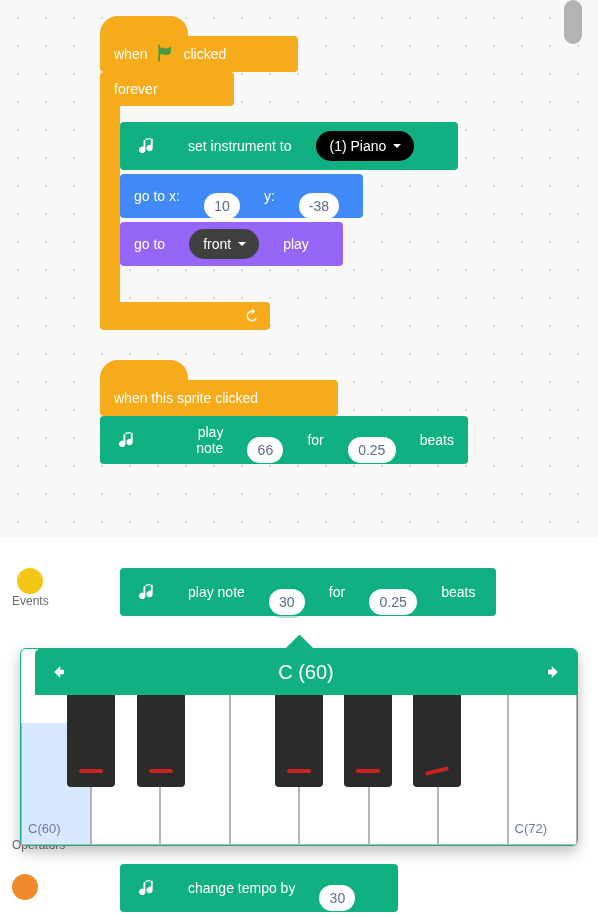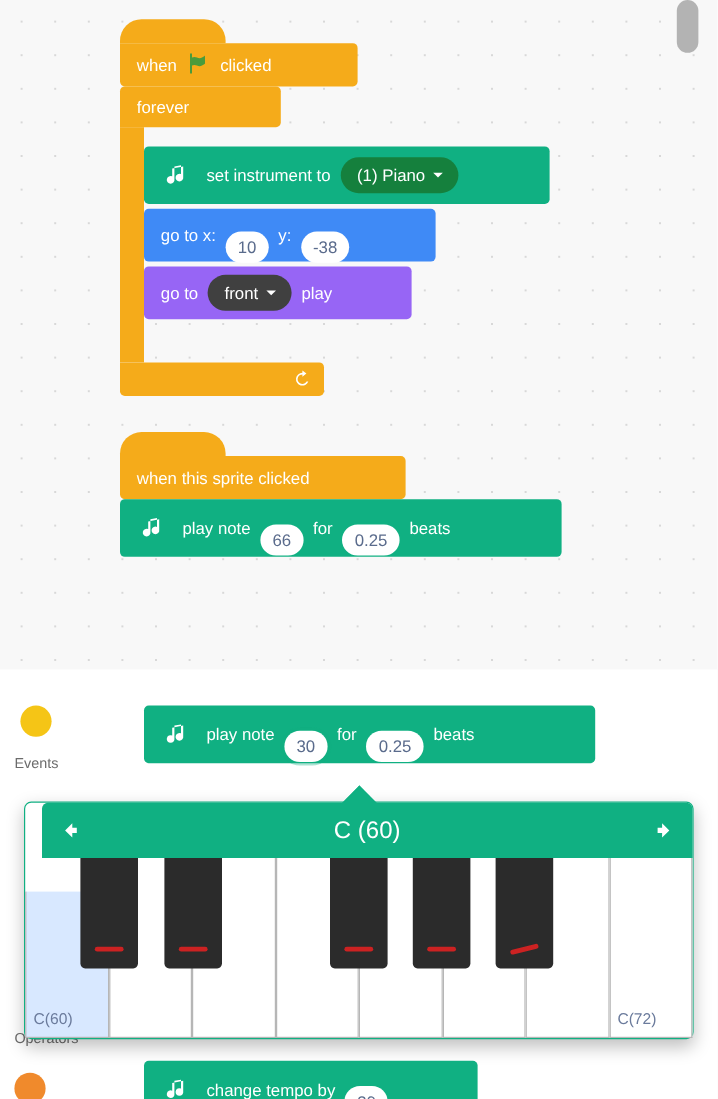--- a/index.html
+++ b/index.html
@@ -10,21 +10,21 @@
     background:#fff;
     width:598px;
   }
   .area{position:relative;}
   .top{
     height:530px;
     background:#f8f8f8;
     background-image:radial-gradient(#d8d8d8 1px,transparent 1px);
     background-size:28px 28px;
     background-position:4px 4px;
-    padding-top:28px;
+    padding-top:8px;
     text-align:right;
   }
   .bottom{
     height:386px;
     background:#fff;
   }
   
   .pill{
     display:inline-flex;align-items:center;justify-content:center;
     background:#fff;color:#5a6b8c;
@@ -46,37 +46,37 @@
     height:20px;width:88px;
     border-radius:18px 18px 0 0;
   }
   .hat .bar{
     height:36px;display:flex;align-items:center;gap:8px;padding:0 14px;
     border-radius:0 4px 4px 4px;
   }
   .event .cap,.event .bar{background:#f5ab1a;}
   .stack{
     position:absolute;border-radius:4px;
-    display:flex;align-items:center;gap:8px;padding:0 14px;height:48px;
+    display:flex;align-items:center;gap:24px;padding:0 14px;height:48px;
     color:#fff;
   }
   .music{background:#10b082;}
   .motion{background:#3f8af6;}
   .looks{background:#9765f5;}
   .music-ic{width:30px;display:flex;justify-content:center;}
   .music-ic svg{width:22px;height:22px;}
   
   .c-top{position:absolute;background:#f5ab1a;border-radius:4px 4px 4px 0;height:34px;display:flex;align-items:center;padding:0 14px;}
   .c-left{position:absolute;background:#f5ab1a;width:20px;}
   .c-bot{position:absolute;background:#f5ab1a;height:28px;border-radius:0 4px 4px 4px;display:flex;align-items:center;justify-content:flex-end;padding-right:10px;}
   
   .scroll-track{position:absolute;right:16px;top:0;width:18px;height:120px;background:transparent;}
   .scroll-thumb{width:18px;height:44px;background:#b3b3b3;border-radius:10px;}
   
-  .cat{position:absolute;left:12px;display:flex;flex-direction:column;align-items:center;gap:15px;font-size:12px;color:#6b6b6b;}
+  .cat{position:absolute;left:12px;display:flex;flex-direction:column;align-items:center;gap:0;font-size:12px;color:#6b6b6b;}
   .cat .dot{width:26px;height:26px;border-radius:50%;}
   
   .popup{
     position:absolute;left:20px;top:110px;width:556px;
     border:1px solid #10b082;border-radius:6px;background:#fff;
     box-shadow:0 6px 14px rgba(0,0,0,.25);
   }
   .popup-head{
     background:#10b082;height:46px;border-radius:5px 5px 0 0;
     display:flex;align-items:center;justify-content:center;color:#fff;font-size:20px;position:relative;margin-left:14px;
@@ -124,21 +124,21 @@
       </svg>
   </div>
 
   <div class="stack music" style="left:120px;top:122px;width:310px">
     <span class="music-ic">
       <svg viewBox="0 0 24 24">
           <path fill="#fff" d="M8 3v12.5A3.5 3.5 0 1 1 6 13V6l10-2v9.5A3.5 3.5 0 1 1 14 11V3L8 4z"></path>
         </svg>
     </span>
     <span>set instrument to</span>
-    <span class="dd" style="background:#15803d">
+    <span class="dd" style="background:#000000">
       <span>(1) Piano</span>
       <svg viewBox="0 0 10 10">
           <path fill="#fff" d="M1 3l4 4 4-4z"></path>
         </svg>
     </span>
   </div>
 
   <div class="stack motion" style="left:120px;top:174px;width:215px;height:44px">
     <span>go to x:</span>
     <span class="pill">10</span>

